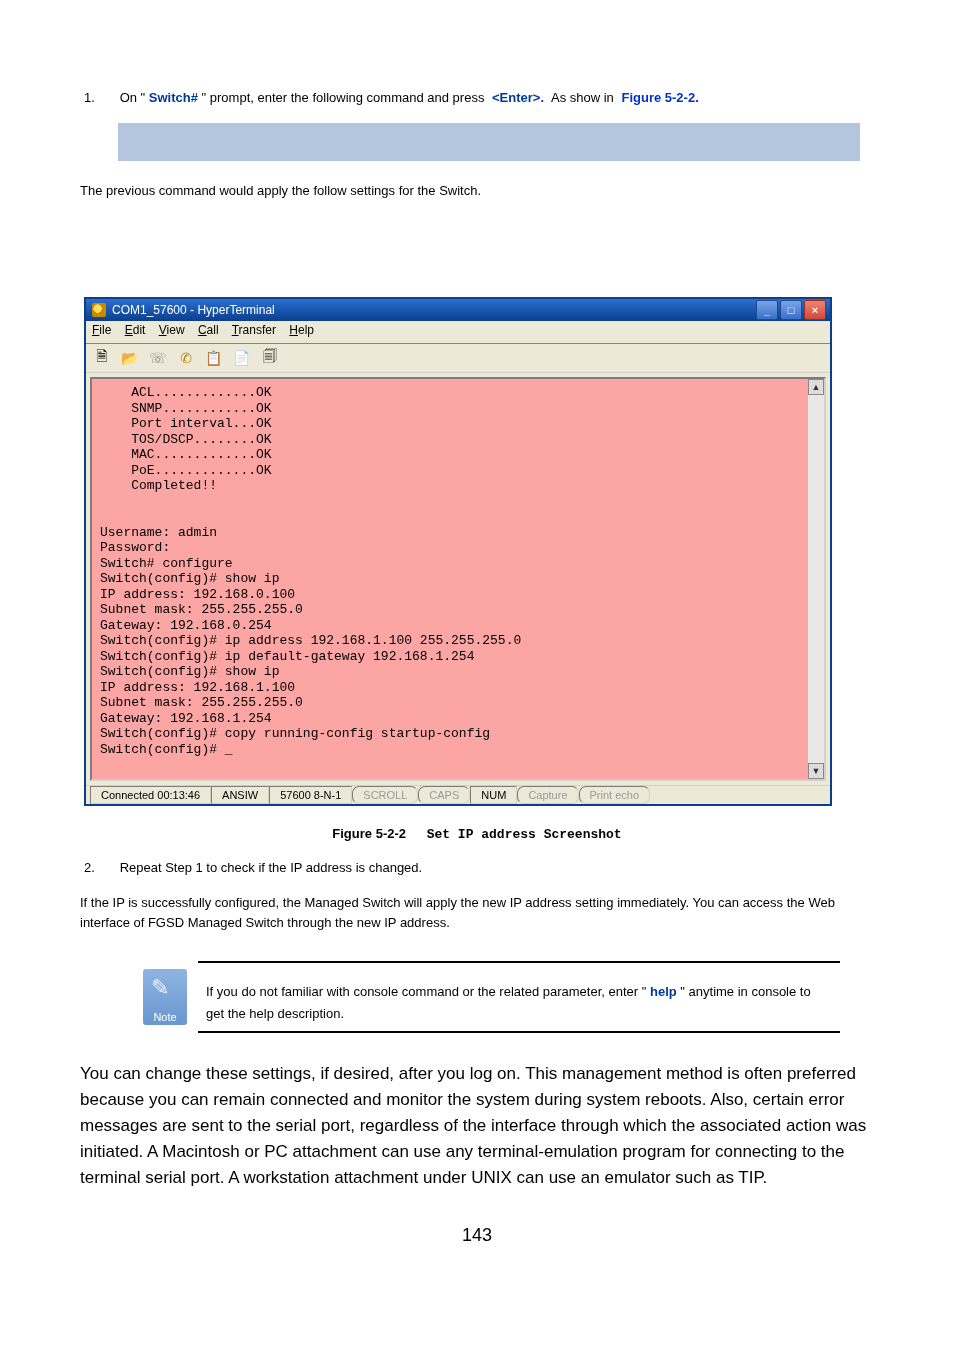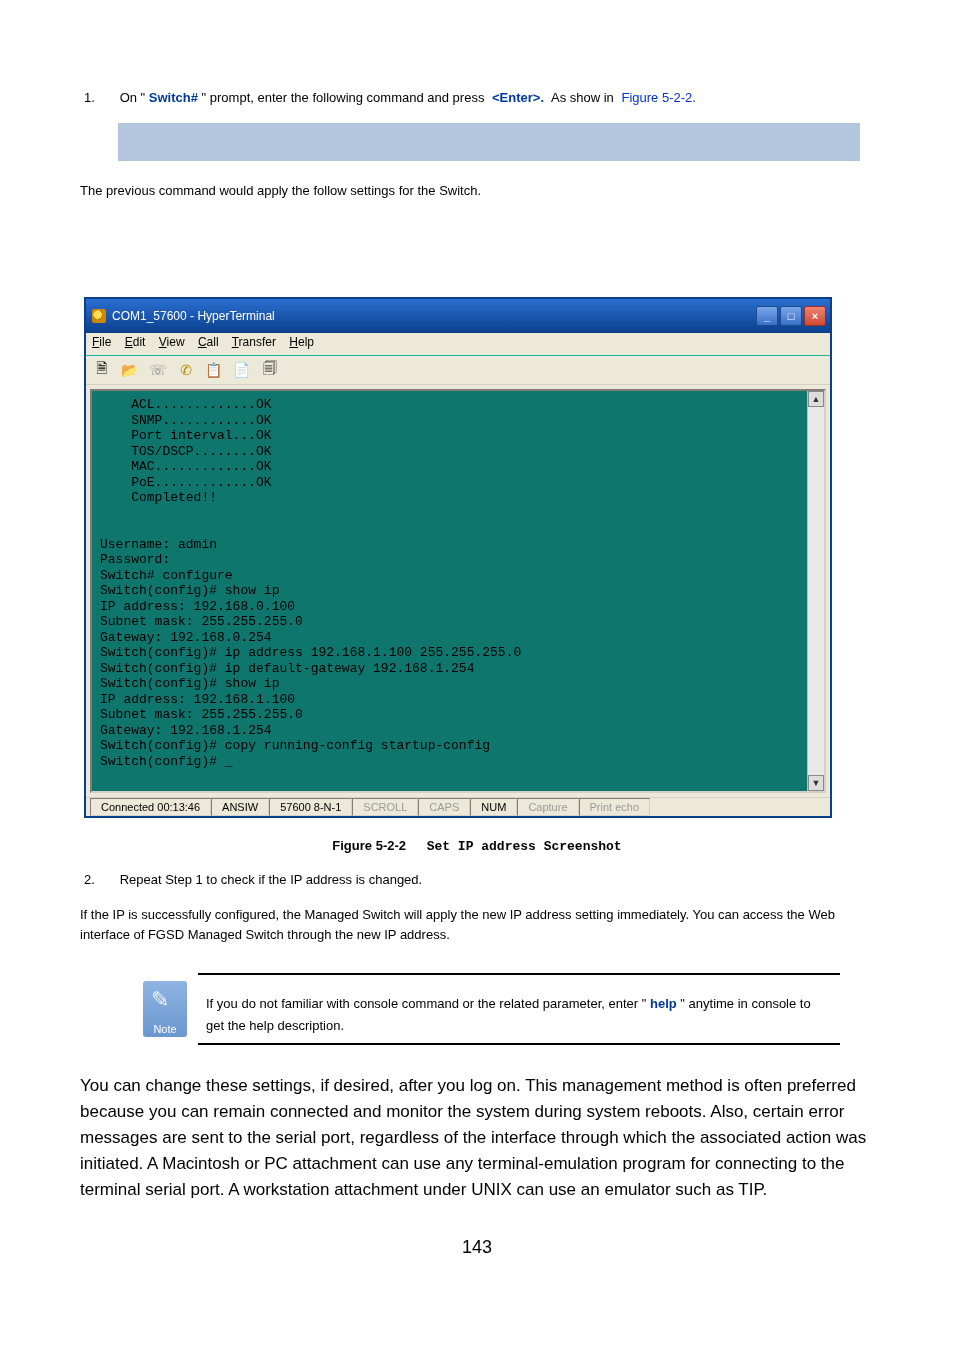--- a/index.html
+++ b/index.html
@@ -56,21 +56,21 @@
     width: 748px;
     margin: 14px 0 18px 4px;
     border: 2px solid #0a3f8c;
     box-sizing: border-box;
     background: #ece9d8;
   }
   .ht-titlebar {
     display: flex;
     align-items: center;
     justify-content: space-between;
-    height: 34px;
+    height: 22px;
     background: linear-gradient(to bottom, #2b6fd1 0%, #0a3f8c 100%);
     padding: 0 4px 0 6px;
     color: #fff;
     font-size: 12px;
   }
   .ht-title-left { display: flex; align-items: center; gap: 6px; }
   .ht-appicon {
     width: 14px; height: 14px;
     background: radial-gradient(circle at 40% 40%, #ffdd55 35%, #cc8800 36%);
     border-radius: 2px;
@@ -106,21 +106,21 @@
   .ht-tbtn {
     width: 20px; height: 20px;
     display: flex; align-items: center; justify-content: center;
     font-size: 14px;
   }
   .ht-term-wrap {
     background: #ece9d8;
     padding: 4px;
   }
   .ht-term {
-    background: #0f766e;
+    background: #fca5a5;
     border: 2px inset #d4d0c8;
     height: 400px;
     position: relative;
     overflow: hidden;
   }
   .ht-scroll {
     position: absolute; right: 0; top: 0; bottom: 0; width: 16px;
     background: #e8e8e8;
     border-left: 1px solid #c0c0c0;
     display: flex; flex-direction: column; justify-content: space-between; align-items: center;
@@ -145,21 +145,21 @@
     display: flex; align-items: center;
     padding: 0 4px;
     gap: 0;
   }
   .ht-status-cell {
     border: 1px inset #d4d0c8;
     padding: 1px 10px;
     height: 14px;
     line-height: 14px;
   }
-  .ht-status-cell.dis { color: #9a9a9a; }
+  .ht-status-cell.dis { color: #9a9a9a; border-radius: 7px; }
 
   .fig-caption { text-align: center; margin: 20px 0 18px 0; font-size: 13px; font-weight: bold; }
   .fig-label { font-weight: bold; margin-top: 6px; }
 
   .note-block {
     display: flex;
     align-items: stretch;
     margin: 28px 0 28px 60px;
     width: 700px;
   }
@@ -205,21 +205,21 @@
 <div class="page">
 
 
   <div class="step-line">
     <span class="num-col">1.</span>
     <span>On "</span>
     <span class="blue-bold">Switch#</span>
     <span>" prompt, enter the following command and press</span>
     <span class="blue-bold" style="margin:0 4px;">&lt;Enter&gt;.</span>
     <span>As show in</span>
-    <span class="link-ref" style="margin-left:4px;">Figure 5-2-2.</span>
+    <span class="link-ref" style="margin-left:4px;font-weight:bold;">Figure 5-2-2.</span>
   </div>
 
   <div class="code-block"></div>
 
   <p class="para">The previous command would apply the follow settings for the Switch.</p>
 
   <div class="settings-box"></div>
 
   <div class="ht-window">
     <div class="ht-titlebar">

